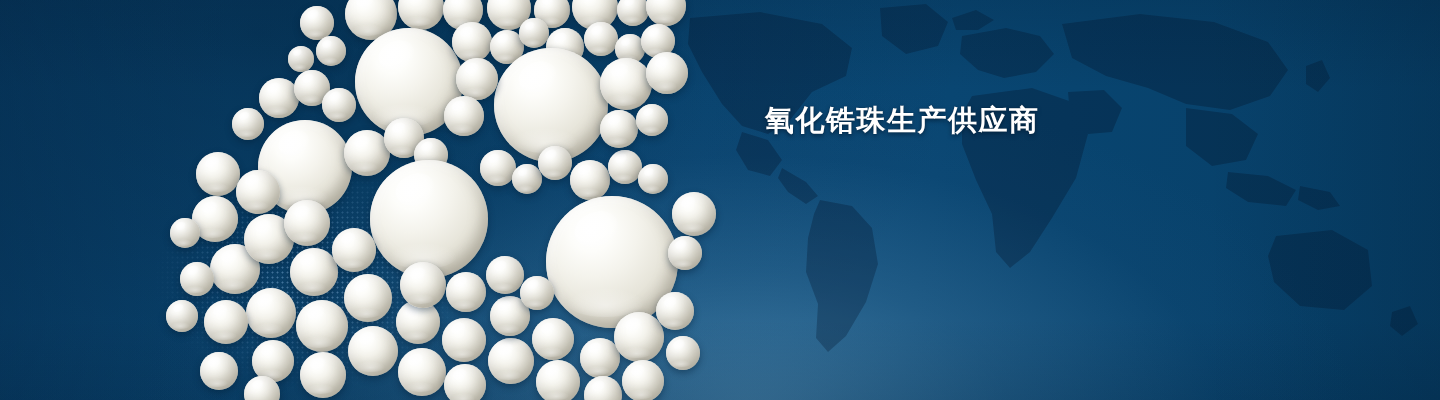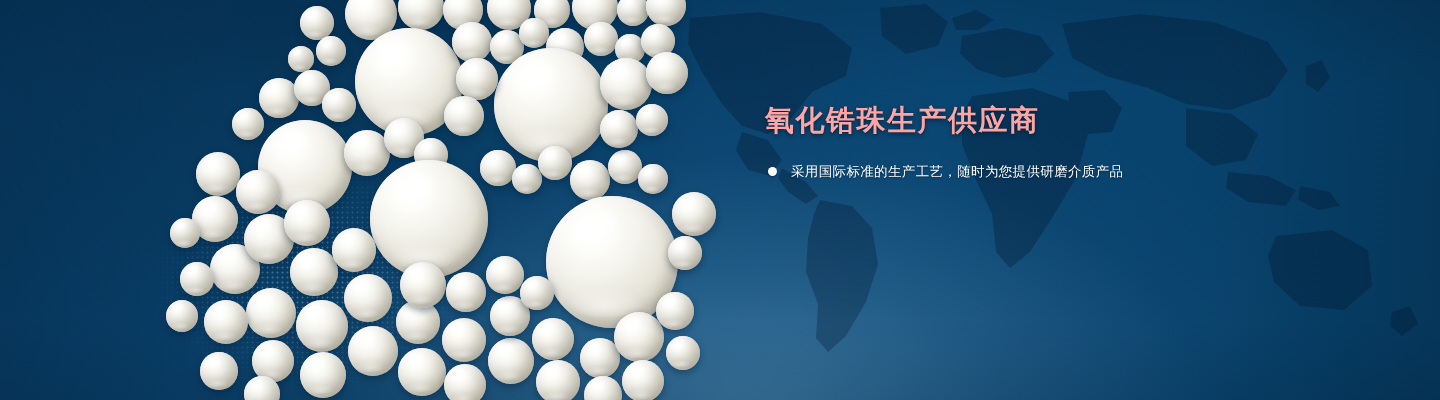--- a/index.html
+++ b/index.html
@@ -115,21 +115,21 @@
 
   
   .copy {
     position: absolute;
     left: 765px;
     top: 104px;
     width: 640px;
   }
   .headline {
     margin: 0 0 24px 0;
-    color: #fca5a5;
+    color: #ffffff;
     font-size: 29px;
     font-weight: 600;
     letter-spacing: 1.5px;
     line-height: 1.12;
     text-shadow: 0 2px 4px rgba(2,26,48,0.70), 0 0 1px rgba(2,26,48,0.9);
     white-space: nowrap;
   }
   ul.points {
     list-style: none;
     margin: 0;
@@ -295,20 +295,16 @@
     <div class="bead" style="left:170px;top:218px;width:30px;height:30px;"></div>
     <div class="bead" style="left:166px;top:300px;width:32px;height:32px;"></div>
     <div class="bead" style="left:200px;top:352px;width:38px;height:38px;"></div>
     <div class="bead" style="left:244px;top:376px;width:36px;height:36px;"></div>
   </div>
 
   <div class="copy">
     <h1 class="headline">氧化锆珠生产供应商</h1>
 
     <ul class="points">
-      <li>
-        <span class="dot"></span>
-        <span class="bullet-text">采用国际标准的生产工艺，随时为您提供研磨介质产品</span>
-      </li>
     </ul>
   </div>
 
 </div>
 
 </body></html>

